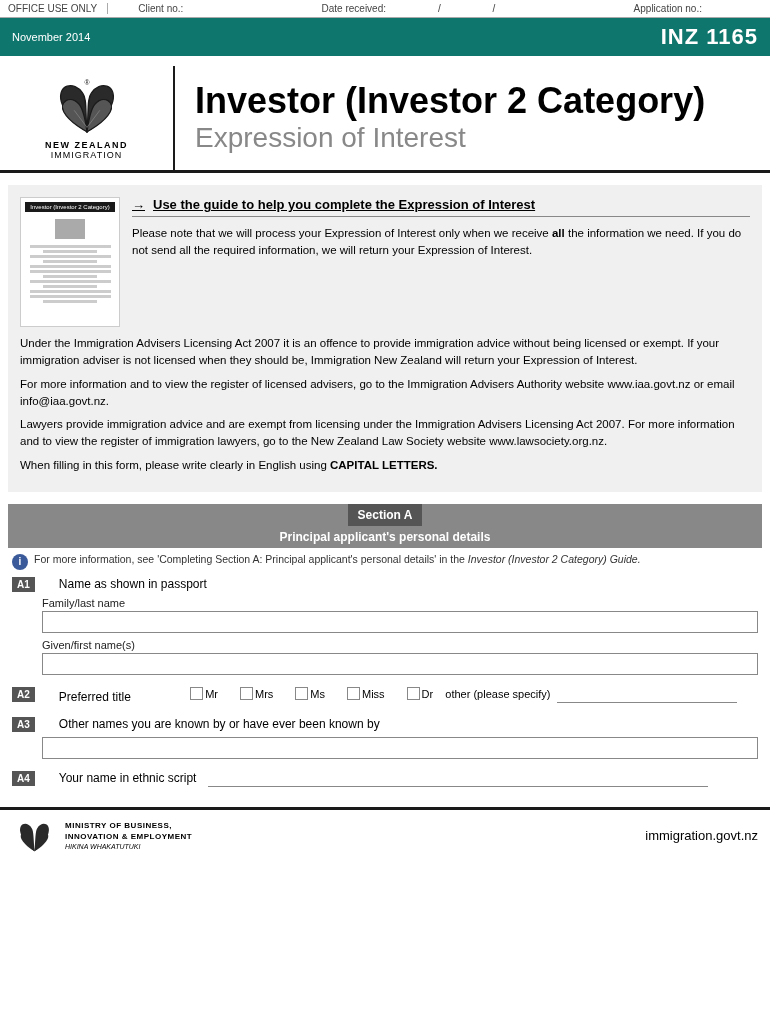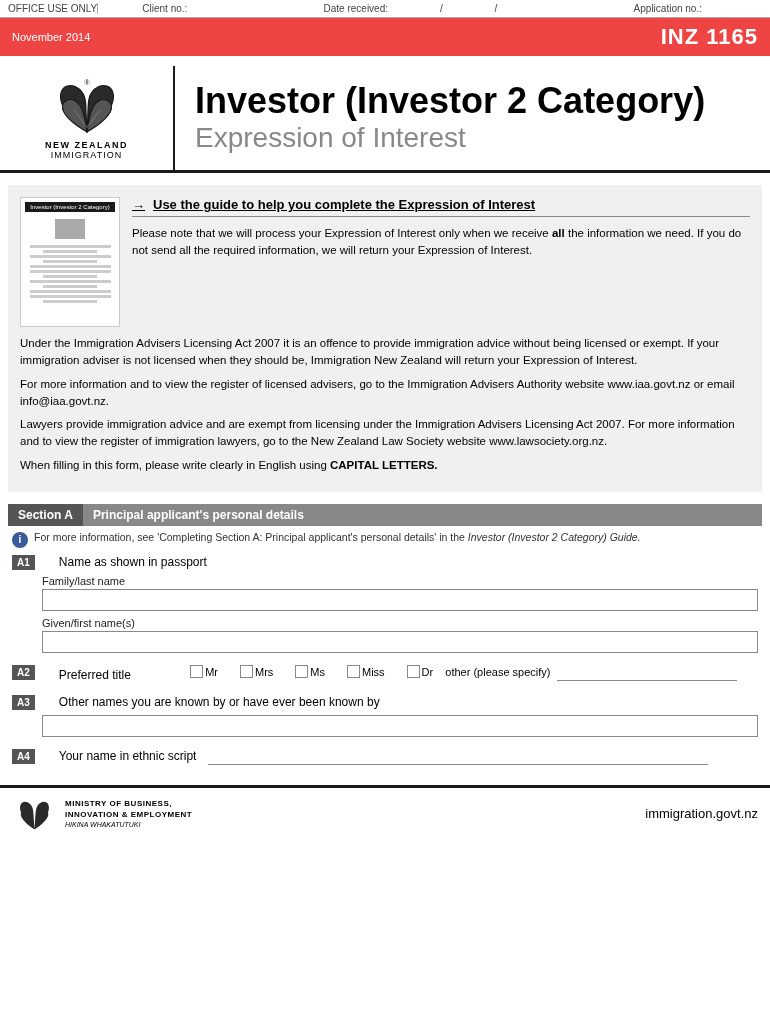--- a/index.html
+++ b/index.html
@@ -15,25 +15,25 @@
     
     .office-bar {
       display: flex;
       border-bottom: 1px solid #aaa;
       padding: 3px 8px;
       font-size: 10px;
       color: #444;
       gap: 20px;
     }
     .office-bar span { margin-right: 30px; }
-    .office-bar .sep { border-right: 1px solid #aaa; margin-right: 24px; }
+    .office-bar .sep { border-right: 1px solid #aaa; margin-right: 10px; padding-right: 10px; }
 
     
     .header-bar {
-      background: #ef4444;
+      background: #0f766e;
       display: flex;
       justify-content: space-between;
       align-items: center;
       padding: 6px 12px;
     }
     .header-bar .date {
       color: #fff;
       font-size: 11px;
     }
     .header-bar .form-number {
@@ -190,20 +190,21 @@
     .info-licensing p { margin-bottom: 6px; line-height: 1.5; }
     .capital-note { font-size: 11.5px; margin-top: 4px; }
 
     
     .section-header {
       display: flex;
       align-items: center;
       background: #888;
       margin: 0 8px;
       margin-top: 10px;
+      flex-direction: column;
     }
     .section-label {
       background: #555;
       color: #fff;
       padding: 4px 10px;
       font-size: 12px;
       font-weight: bold;
     }
     .section-title {
       color: #fff;

